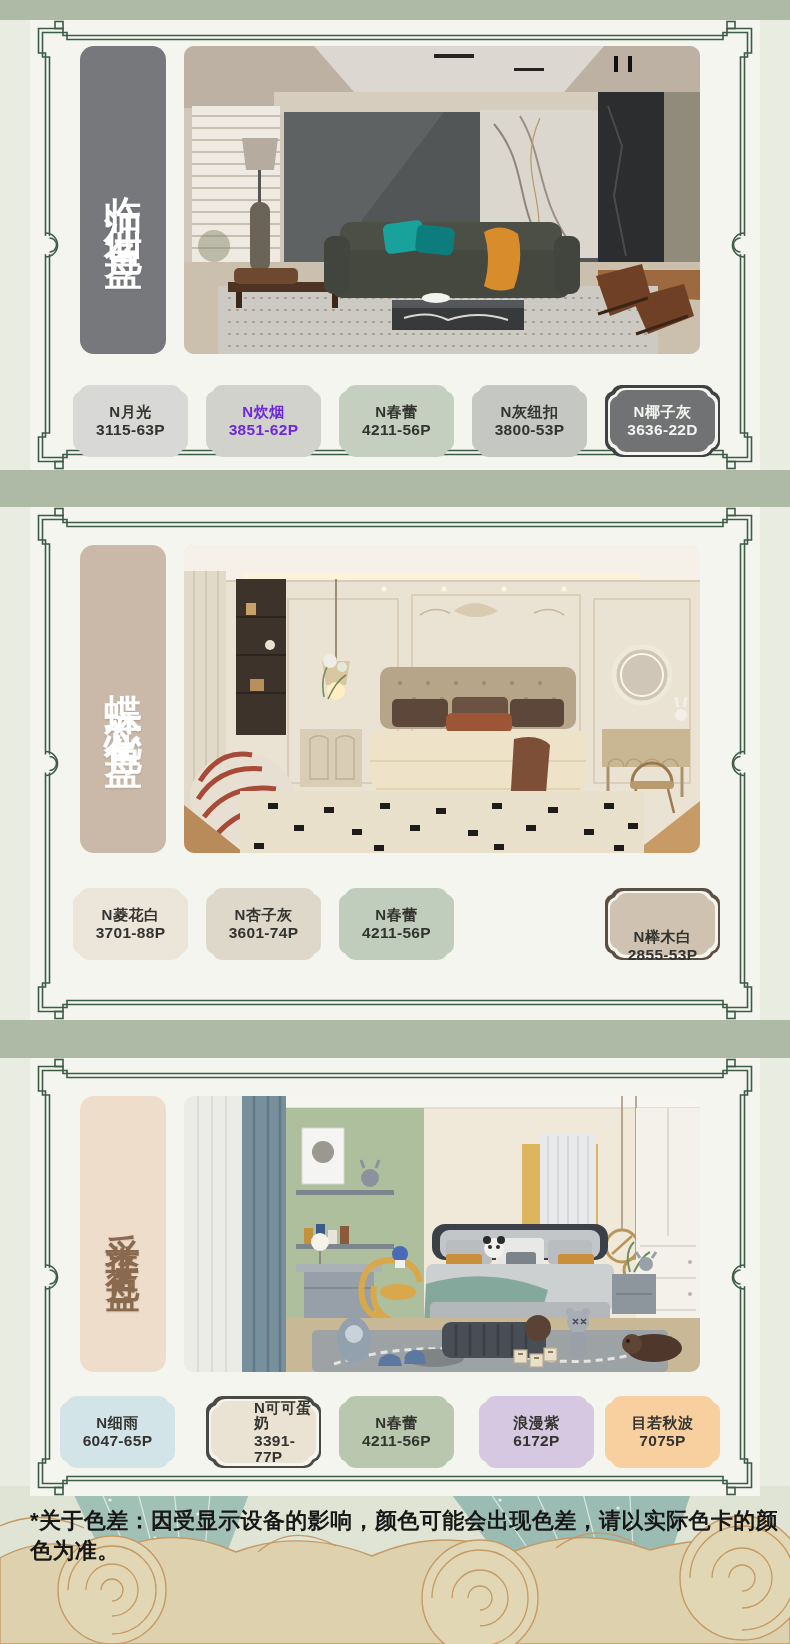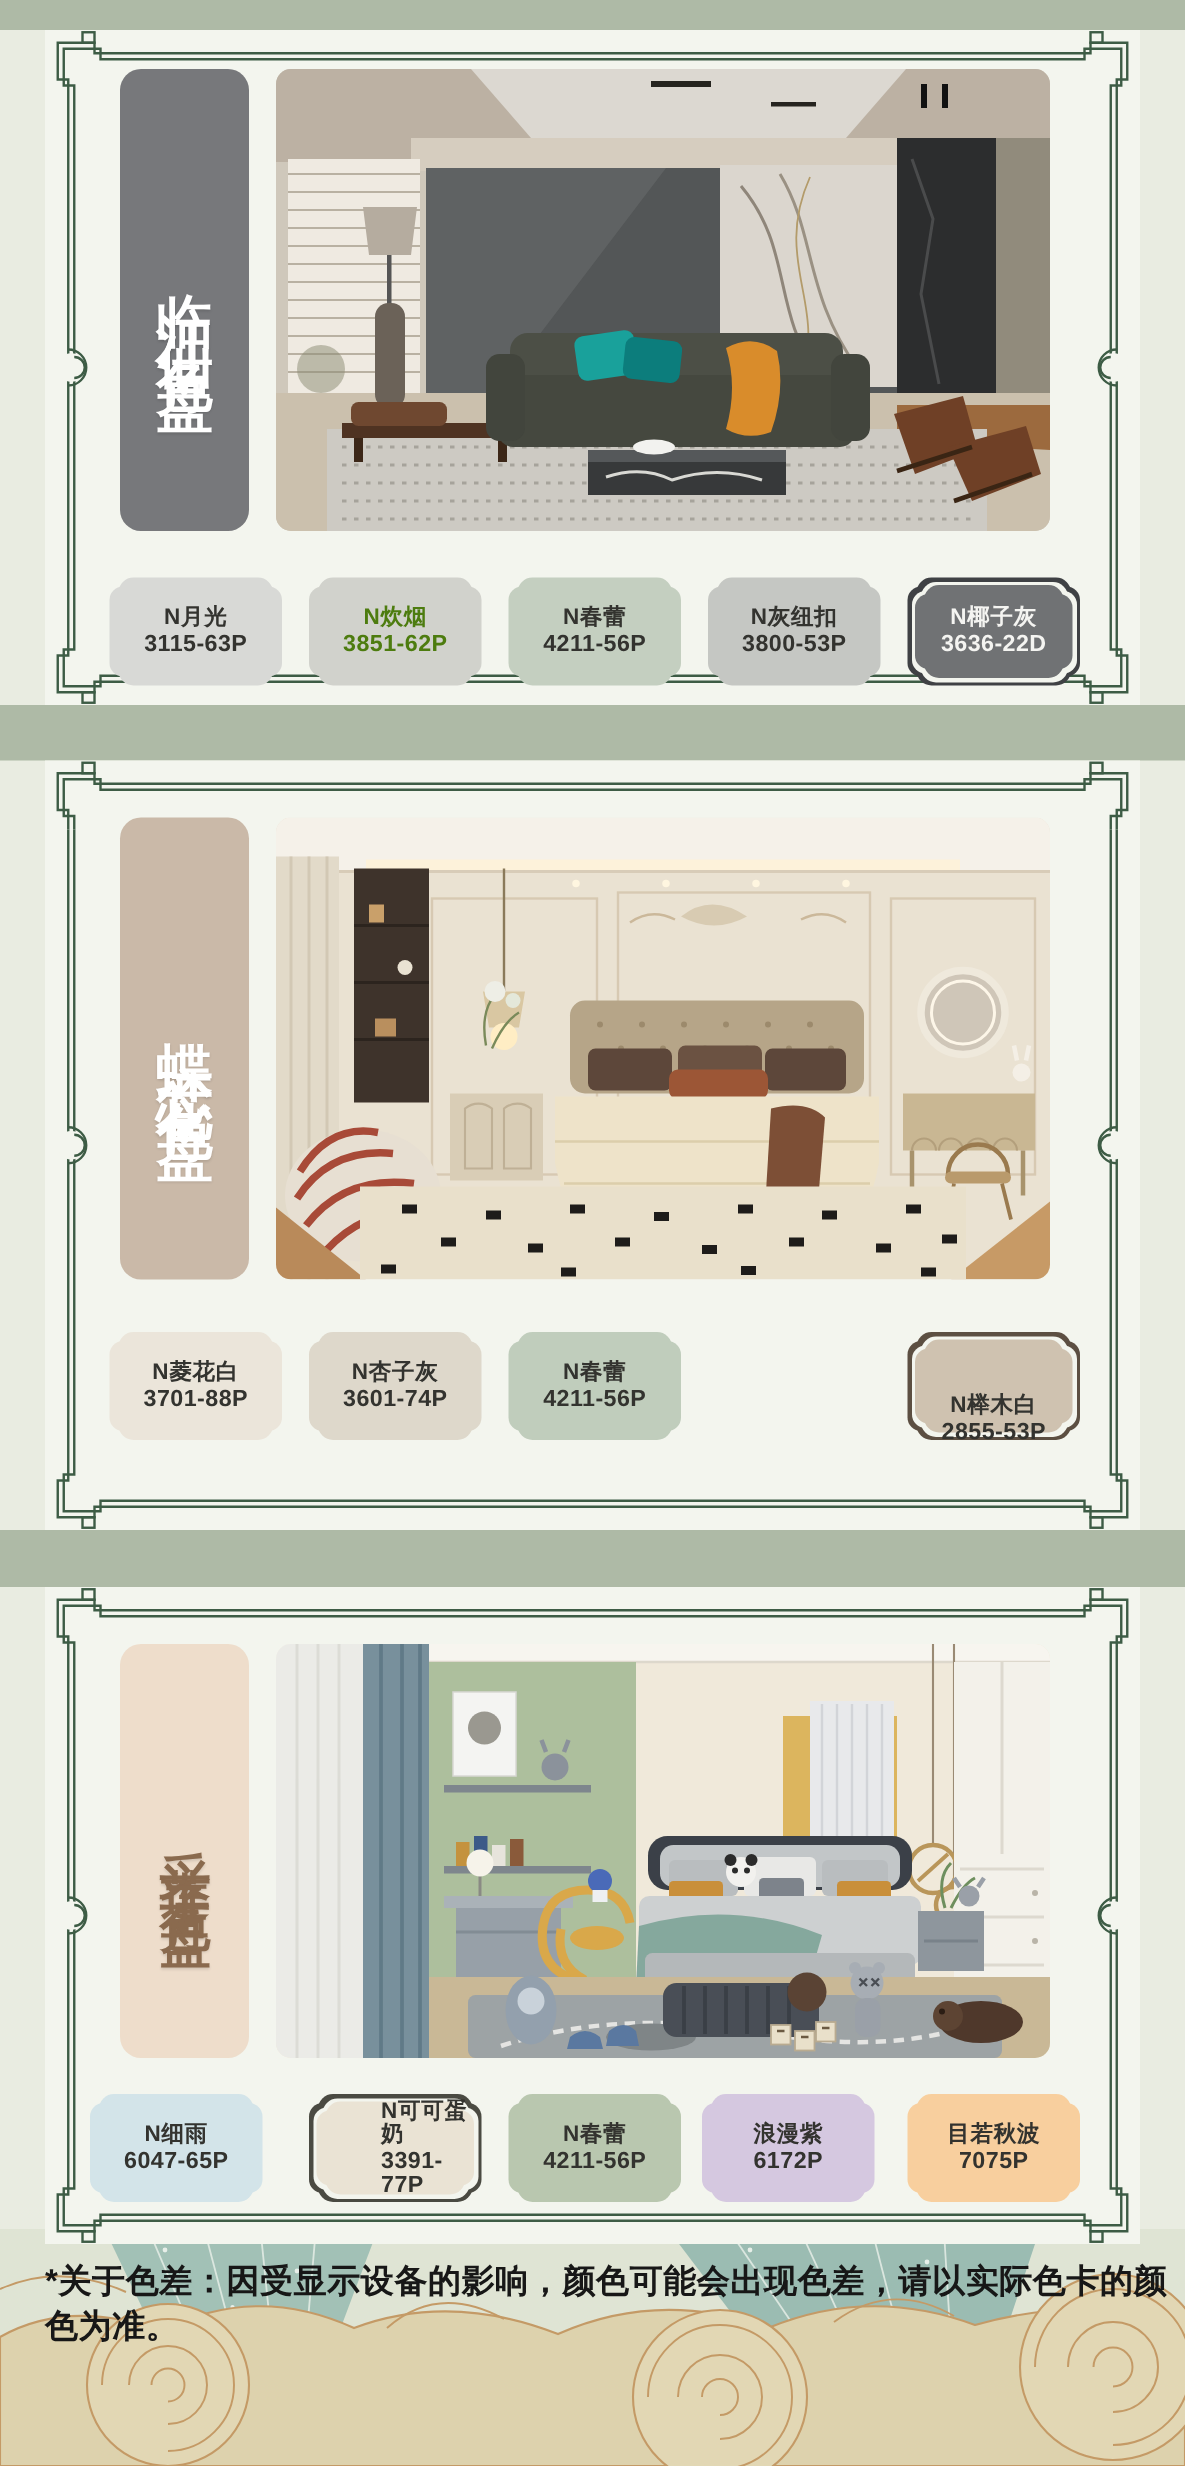--- a/index.html
+++ b/index.html
@@ -210,21 +210,21 @@
 
     <div class="swatch" style="left:43px">
       <div class="plq" style="--c: #d8d9d6;"></div>
       <div class="stxt" style="color: rgb(51, 51, 47); justify-content: center;">
         <div class="sname">N月光</div>
         <div class="scode">3115-63P</div>
       </div>
     </div>
     <div class="swatch" style="left:176px">
       <div class="plq" style="--c: #d1d2cc;"></div>
-      <div class="stxt" style="color: #4d7c0f; border-radius: 26px;">
+      <div class="stxt" style="color: #6d28d9; border-radius: 26px;">
         <div class="sname">N炊烟</div>
         <div class="scode">3851-62P</div>
       </div>
     </div>
     <div class="swatch" style="left:309px">
       <div class="plq" style="--c: #c4cfc0;"></div>
       <div class="stxt" style="color: rgb(51, 51, 47);">
         <div class="sname">N春蕾</div>
         <div class="scode">4211-56P</div>
       </div>
@@ -539,21 +539,21 @@
         <div class="scode">3391-77P</div>
       </div>
     </div>
     <div class="swatch" style="left:309px">
       <div class="plq" style="--c: #b9c7af;"></div>
       <div class="stxt" style="color: rgb(51, 51, 47);">
         <div class="sname">N春蕾</div>
         <div class="scode">4211-56P</div>
       </div>
     </div>
-    <div class="swatch" style="left:438px">
+    <div class="swatch" style="left:449px">
       <div class="plq" style="--c: #d5c8e0;"></div>
       <div class="stxt" style="color: rgb(51, 51, 47);">
         <div class="sname">浪漫紫</div>
         <div class="scode">6172P</div>
       </div>
     </div>
     <div class="swatch" style="left:575px">
       <div class="plq" style="--c: #f8cf9e;"></div>
       <div class="stxt" style="color: rgb(51, 51, 47);">
         <div class="sname">目若秋波</div>

